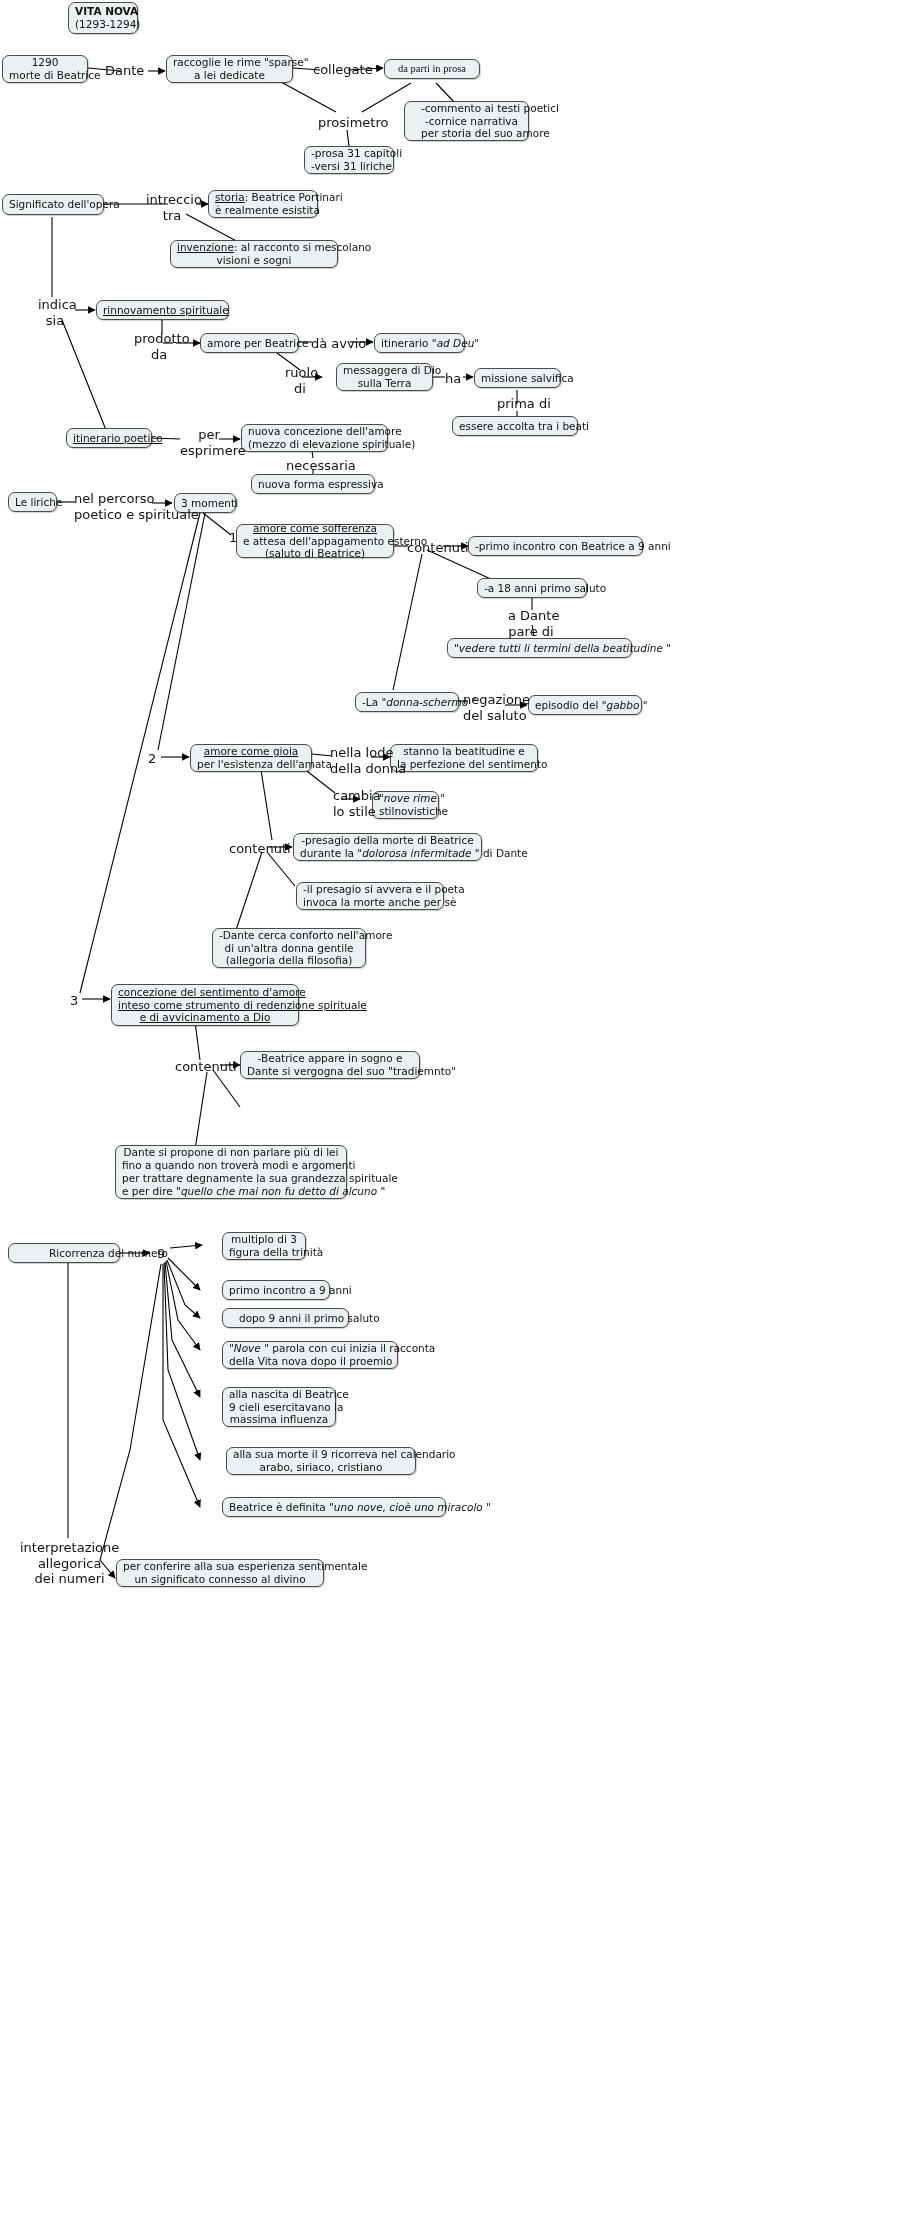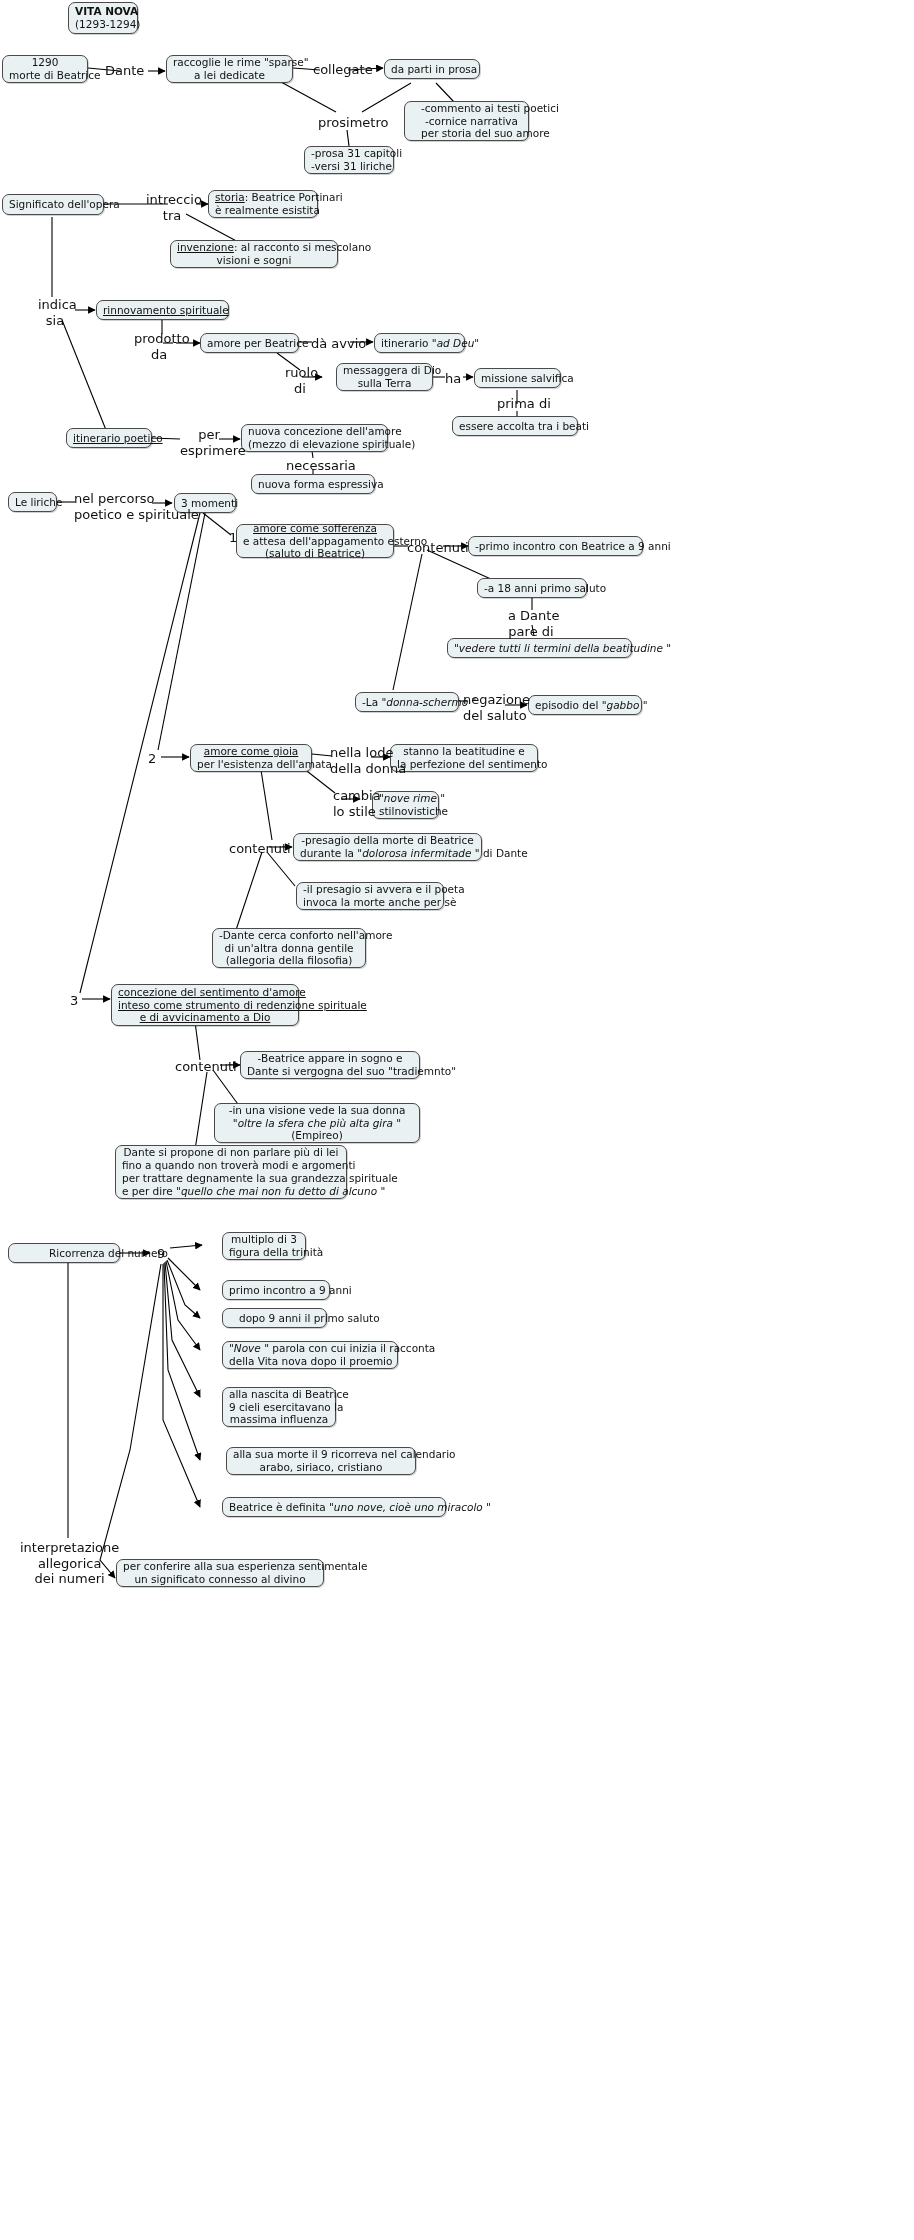--- a/index.html
+++ b/index.html
@@ -180,21 +180,21 @@
     </div>
   </div>
 
   <div class="node" style="left:166px;top:55px;width:127px;height:28px;">
     <div class="inner">
       <div>raccoglie le rime "sparse"</div>
       <div>a lei dedicate</div>
     </div>
   </div>
 
-  <div class="node" style="left:384px;top:59px;width:96px;height:20px;">
+  <div class="node" style="left:384px;top:59px;width:96px;height:20px;font-family:Liberation Serif, serif;">
     <div class="inner">
         <div>da parti in prosa</div>
       </div>
   </div>
 
   <div class="node" style="left:404px;top:101px;width:125px;height:40px;padding-left:16px;">
     <div class="inner">
       <div>-commento ai testi poetici</div>
       <div>-cornice narrativa</div>
       <div>per storia del suo amore</div>
@@ -373,27 +373,20 @@
     </div>
   </div>
 
   <div class="node" style="left:240px;top:1051px;width:180px;height:28px;">
     <div class="inner">
       <div>-Beatrice appare in sogno e</div>
       <div>Dante si vergogna del suo "tradiemnto"</div>
     </div>
   </div>
 
-  <div class="node" style="left:214px;top:1103px;width:206px;height:40px;">
-    <div class="inner">
-      <div>-in una visione vede la sua donna</div>
-      <div><i class="i">"oltre la sfera che più alta gira "</i></div>
-      <div>(Empireo)</div>
-    </div>
-  </div>
 
   <div class="node" style="left:115px;top:1145px;width:232px;height:54px;">
     <div class="inner">
       <div>Dante si propone di non parlare più di lei</div>
       <div>fino a quando non troverà modi e argomenti</div>
       <div>per trattare degnamente la sua grandezza spirituale</div>
       <div><span>e per dire "</span><i class="i">quello che mai non fu detto di alcuno</i><span> "</span></div>
     </div>
   </div>
 
@@ -411,21 +404,21 @@
       <div>figura della trinità</div>
     </div>
   </div>
 
   <div class="node" style="left:222px;top:1280px;width:108px;height:20px;">
     <div class="inner">
         <div>primo incontro a 9 anni</div>
       </div>
   </div>
 
-  <div class="node" style="left:222px;top:1308px;width:105px;height:20px;padding-left:16px;">
+  <div class="node" style="left:222px;top:1308px;width:127px;height:20px;padding-left:16px;">
     <div class="inner">
         <div>dopo 9 anni il primo saluto</div>
       </div>
   </div>
 
   <div class="node" style="left:222px;top:1341px;width:176px;height:28px;">
     <div class="inner">
       <div><span>"</span><i class="i">Nove</i><span> " parola con cui inizia il racconta</span></div>
       <div>della Vita nova dopo il proemio</div>
     </div>

